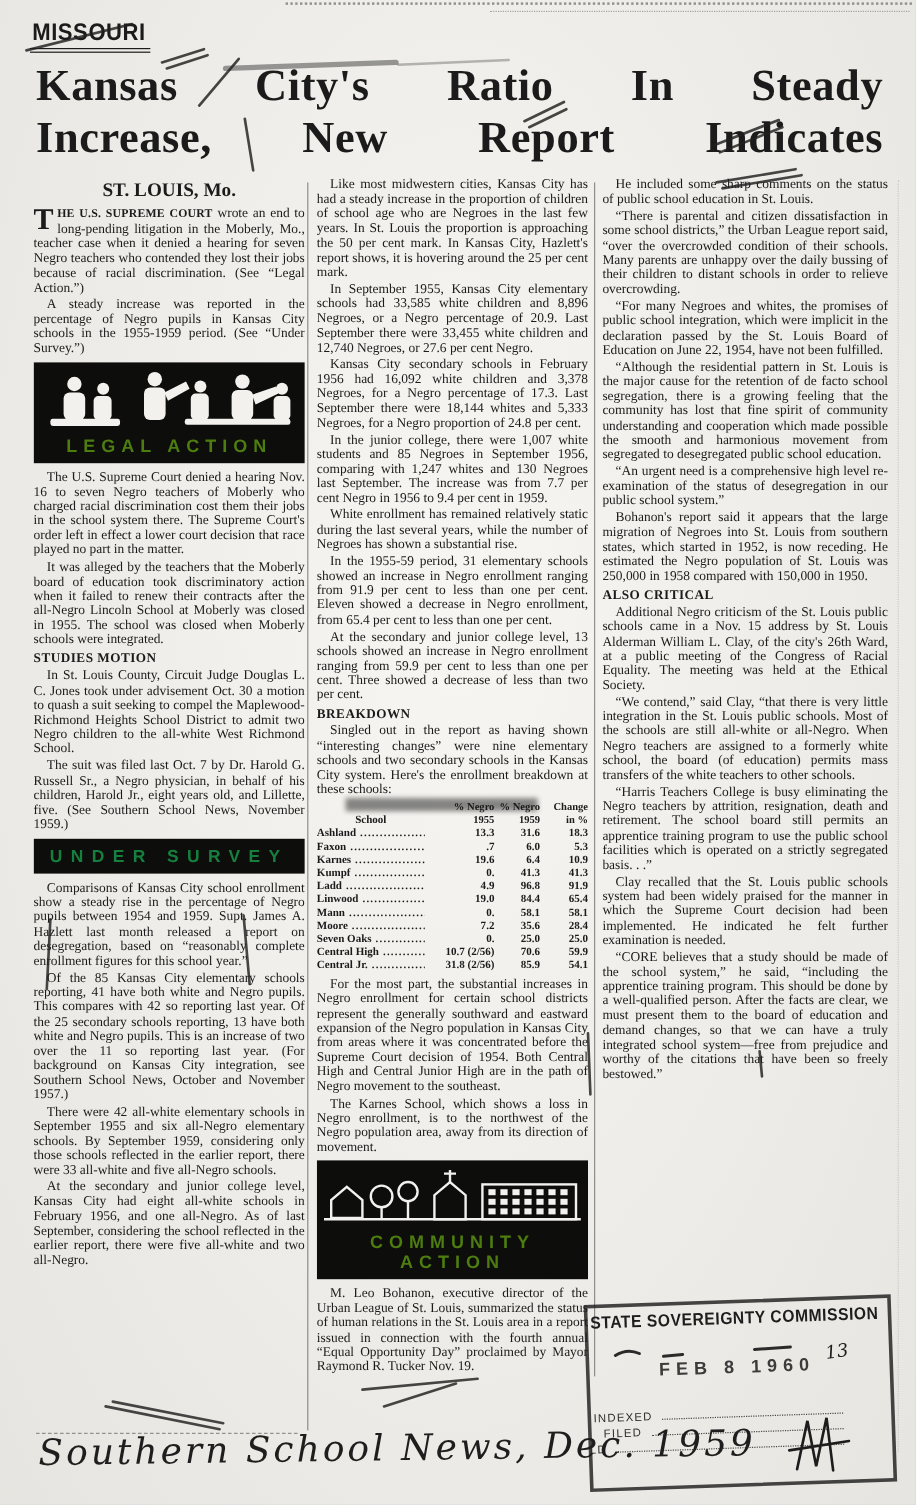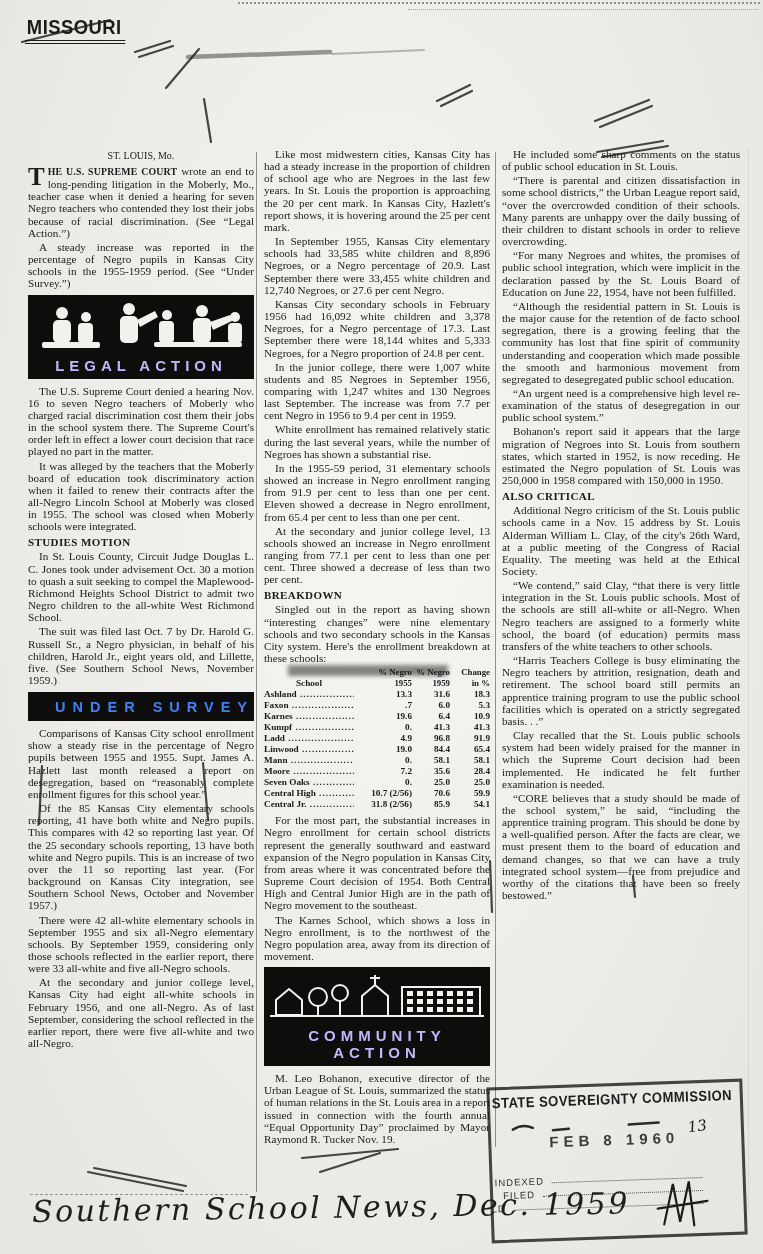--- a/index.html
+++ b/index.html
@@ -20,33 +20,33 @@
   .hl-line{display:block;font-size:37px;line-height:44px;text-align:justify;text-align-last:justify;
      letter-spacing:.5px;}
   
   .col{position:absolute;top:150px;overflow:hidden;}
   .col1{left:28px;width:226px;height:1046px;}
   .col2{left:264px;top:148px;width:226px;height:1066px;}
   .col3{left:502px;top:148px;width:238px;height:1100px;}
   .col-rule{position:absolute;width:1px;background:rgba(45,45,45,.5);}
   .rule1{left:256px;top:152px;height:1040px;}
   .rule2{left:495px;top:152px;height:995px;}
-  .dateline{text-align:center;font-weight:normal;font-size:10px;margin-bottom:4px;}
+  .dateline{text-align:center;font-weight:bold;font-size:16px;margin-bottom:4px;}
   .p{font-size:11.2px;line-height:12.15px;text-align:justify;text-indent:11px;margin:0 0 2px 0;}
   .p.first{text-indent:0;}
   .dropcap{float:left;font-size:25px;line-height:21px;font-weight:bold;margin:1px 3px 0 0;}
   .lead{font-weight:bold;font-size:9.8px;letter-spacing:.2px;margin-top:24px;}
   .subhead{font-weight:bold;font-size:11px;letter-spacing:.4px;margin:4px 0 2px 0;}
   
   .banner{background:#0d0d0c;margin:5px 0 6px 0;padding:3px 0 5px 0;}
   .banner svg{display:block;margin:0 auto;}
-  .banner-label{color:#c4b5fd;font-family:"Liberation Sans",sans-serif;font-weight:bold;
+  .banner-label{color:#4d7c0f;font-family:"Liberation Sans",sans-serif;font-weight:bold;
      font-size:15px;letter-spacing:5px;text-align:center;padding-top:1px;}
-  .banner-bar{background:#0d0d0c;color:#3b82f6;font-family:"Liberation Sans",sans-serif;
-     font-weight:bold;font-size:14.5px;letter-spacing:7px;text-align:right;
+  .banner-bar{background:#0d0d0c;color:#15803d;font-family:"Liberation Sans",sans-serif;
+     font-weight:bold;font-size:14.5px;letter-spacing:7px;text-align:center;
      padding:7px 0 6px 0;margin:6px 0 6px 0;}
   
   .table{margin:3px 0 4px 0;font-weight:bold;}
   .t-head{position:relative;}
   .head-smudge{position:absolute;left:24px;top:-2px;width:160px;height:11px;background:#161616;
      opacity:.5;filter:blur(2px);pointer-events:none;}
   .t-row{display:grid;grid-template-columns:1fr 56px 36px 38px;column-gap:2px;
      font-size:9.2px;line-height:11px;}
   .t-name{white-space:nowrap;overflow:hidden;text-align:center;}
   .t-row:not(.thr) .t-name::after{content:" ..........................................";letter-spacing:1px;}
@@ -80,20 +80,24 @@
 
 <div class="page">
 
   <div class="dots-top1"></div>
   <div class="dots-top2"></div>
   <div class="dots-right"></div>
   <div class="dash-col1"></div>
 
   <div class="section-label">MISSOURI</div>
 
+  <h1 class="headline">
+    <span class="hl-line">Kansas City's Ratio In Steady</span>
+    <span class="hl-line">Increase, New Report Indicates</span>
+  </h1>
 
   <div class="col-rule rule1"></div>
   <div class="col-rule rule2"></div>
 
   <div class="col col1">
     <div class="dateline">ST. LOUIS, Mo.</div>
     <p class="p first"><span class="dropcap">T</span><span class="lead">HE U.S. SUPREME COURT</span> <span>wrote an end to long-pending litigation in the Moberly, Mo., teacher case when it denied a hearing for seven Negro teachers who contended they lost their jobs because of racial discrimination. (See “Legal Action.”)</span></p>
     <p class="p">A steady increase was reported in the percentage of Negro pupils in Kansas City schools in the 1955-1959 period. (See “Under Survey.”)</p>
 
     <div class="banner">
@@ -121,34 +125,34 @@
     </div>
 
     <p class="p">The U.S. Supreme Court denied a hearing Nov. 16 to seven Negro teachers of Moberly who charged racial discrimination cost them their jobs in the school system there. The Supreme Court's order left in effect a lower court decision that race played no part in the matter.</p>
     <p class="p">It was alleged by the teachers that the Moberly board of education took discriminatory action when it failed to renew their contracts after the all-Negro Lincoln School at Moberly was closed in 1955. The school was closed when Moberly schools were integrated.</p>
     <div class="subhead">STUDIES MOTION</div>
     <p class="p">In St. Louis County, Circuit Judge Douglas L. C. Jones took under advisement Oct. 30 a motion to quash a suit seeking to compel the Maplewood-Richmond Heights School District to admit two Negro children to the all-white West Richmond School.</p>
     <p class="p">The suit was filed last Oct. 7 by Dr. Harold G. Russell Sr., a Negro physician, in behalf of his children, Harold Jr., eight years old, and Lillette, five. (See Southern School News, November 1959.)</p>
 
     <div class="banner-bar">UNDER SURVEY</div>
 
-    <p class="p">Comparisons of Kansas City school enrollment show a steady rise in the percentage of Negro pupils between 1955 and 1955. Supt. James A. Hazlett last month released a report on desegregation, based on “reasonably complete enrollment figures for this school year.”</p>
+    <p class="p">Comparisons of Kansas City school enrollment show a steady rise in the percentage of Negro pupils between 1954 and 1959. Supt. James A. Hazlett last month released a report on desegregation, based on “reasonably complete enrollment figures for this school year.”</p>
     <p class="p">Of the 85 Kansas City elementary schools reporting, 41 have both white and Negro pupils. This compares with 42 so reporting last year. Of the 25 secondary schools reporting, 13 have both white and Negro pupils. This is an increase of two over the 11 so reporting last year. (For background on Kansas City integration, see Southern School News, October and November 1957.)</p>
     <p class="p">There were 42 all-white elementary schools in September 1955 and six all-Negro elementary schools. By September 1959, considering only those schools reflected in the earlier report, there were 33 all-white and five all-Negro schools.</p>
     <p class="p">At the secondary and junior college level, Kansas City had eight all-white schools in February 1956, and one all-Negro. As of last September, considering the school reflected in the earlier report, there were five all-white and two all-Negro.</p>
   </div>
 
   <div class="col col2">
-    <p class="p">Like most midwestern cities, Kansas City has had a steady increase in the proportion of children of school age who are Negroes in the last few years. In St. Louis the proportion is approaching the 20 per cent mark. In Kansas City, Hazlett's report shows, it is hovering around the 25 per cent mark.</p>
+    <p class="p">Like most midwestern cities, Kansas City has had a steady increase in the proportion of children of school age who are Negroes in the last few years. In St. Louis the proportion is approaching the 50 per cent mark. In Kansas City, Hazlett's report shows, it is hovering around the 25 per cent mark.</p>
     <p class="p">In September 1955, Kansas City elementary schools had 33,585 white children and 8,896 Negroes, or a Negro percentage of 20.9. Last September there were 33,455 white children and 12,740 Negroes, or 27.6 per cent Negro.</p>
     <p class="p">Kansas City secondary schools in February 1956 had 16,092 white children and 3,378 Negroes, for a Negro percentage of 17.3. Last September there were 18,144 whites and 5,333 Negroes, for a Negro proportion of 24.8 per cent.</p>
     <p class="p">In the junior college, there were 1,007 white students and 85 Negroes in September 1956, comparing with 1,247 whites and 130 Negroes last September. The increase was from 7.7 per cent Negro in 1956 to 9.4 per cent in 1959.</p>
     <p class="p">White enrollment has remained relatively static during the last several years, while the number of Negroes has shown a substantial rise.</p>
     <p class="p">In the 1955-59 period, 31 elementary schools showed an increase in Negro enrollment ranging from 91.9 per cent to less than one per cent. Eleven showed a decrease in Negro enrollment, from 65.4 per cent to less than one per cent.</p>
-    <p class="p">At the secondary and junior college level, 13 schools showed an increase in Negro enrollment ranging from 77.1 per cent to less than one per cent. Three showed a decrease of less than two per cent.</p>
+    <p class="p">At the secondary and junior college level, 13 schools showed an increase in Negro enrollment ranging from 59.9 per cent to less than one per cent. Three showed a decrease of less than two per cent.</p>
     <div class="subhead">BREAKDOWN</div>
     <p class="p">Singled out in the report as having shown “interesting changes” were nine elementary schools and two secondary schools in the Kansas City system. Here's the enrollment breakdown at these schools:</p>
 
     <div class="table">
       <div class="t-head">
         <div class="t-row thr">
           <span class="t-name"></span>
           <span class="t-num">% Negro</span>
           <span class="t-num">% Negro</span>
           <span class="t-num">Change</span>

